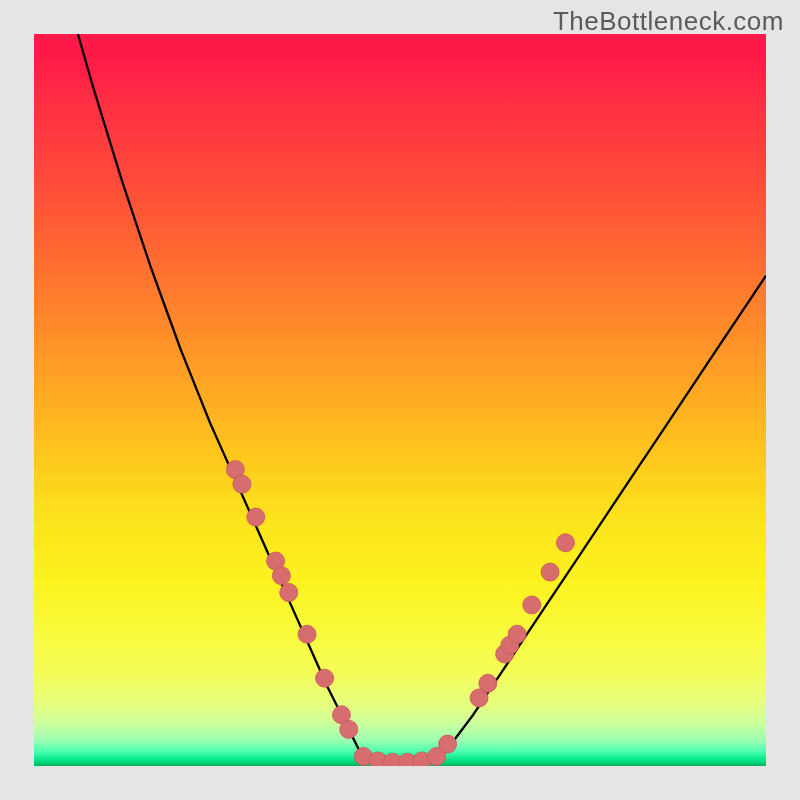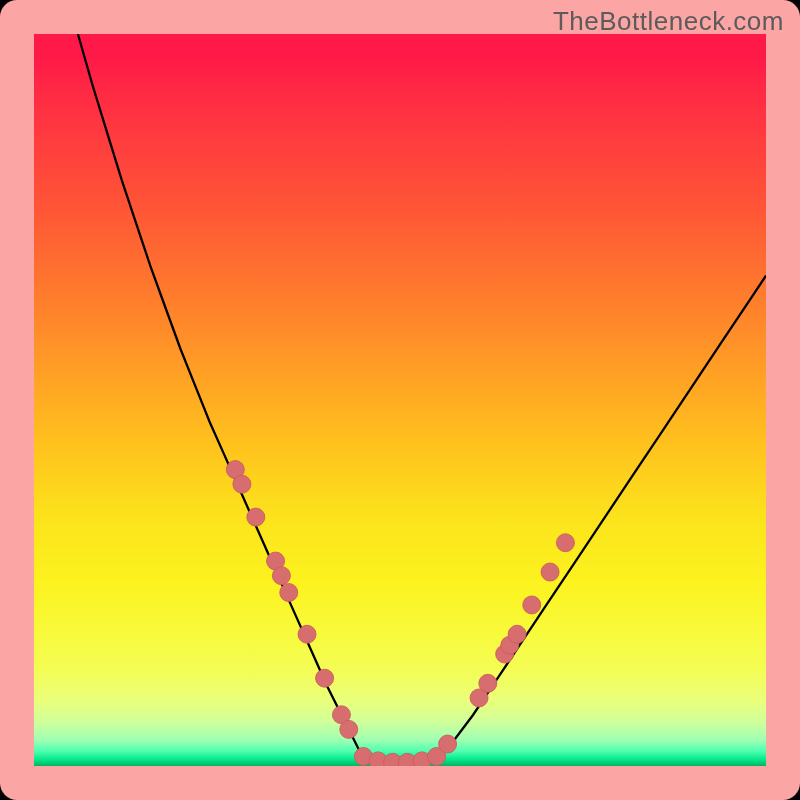--- a/index.html
+++ b/index.html
@@ -8,22 +8,21 @@
     width: 800px;
     height: 800px;
     background: #000;
     overflow: hidden;
     font-family: Arial, Helvetica, sans-serif;
   }
   .outer {
     position: relative;
     width: 800px;
     height: 800px;
-    background: #fca5a5;
-    border-radius: 17px;
+    background: #e5e5e5;
   }
   .watermark {
     position: absolute;
     top: 6px;
     right: 16px;
     color: #5b5b5b;
     font-size: 26px;
     font-weight: 500;
     letter-spacing: 0.5px;
     z-index: 50;

